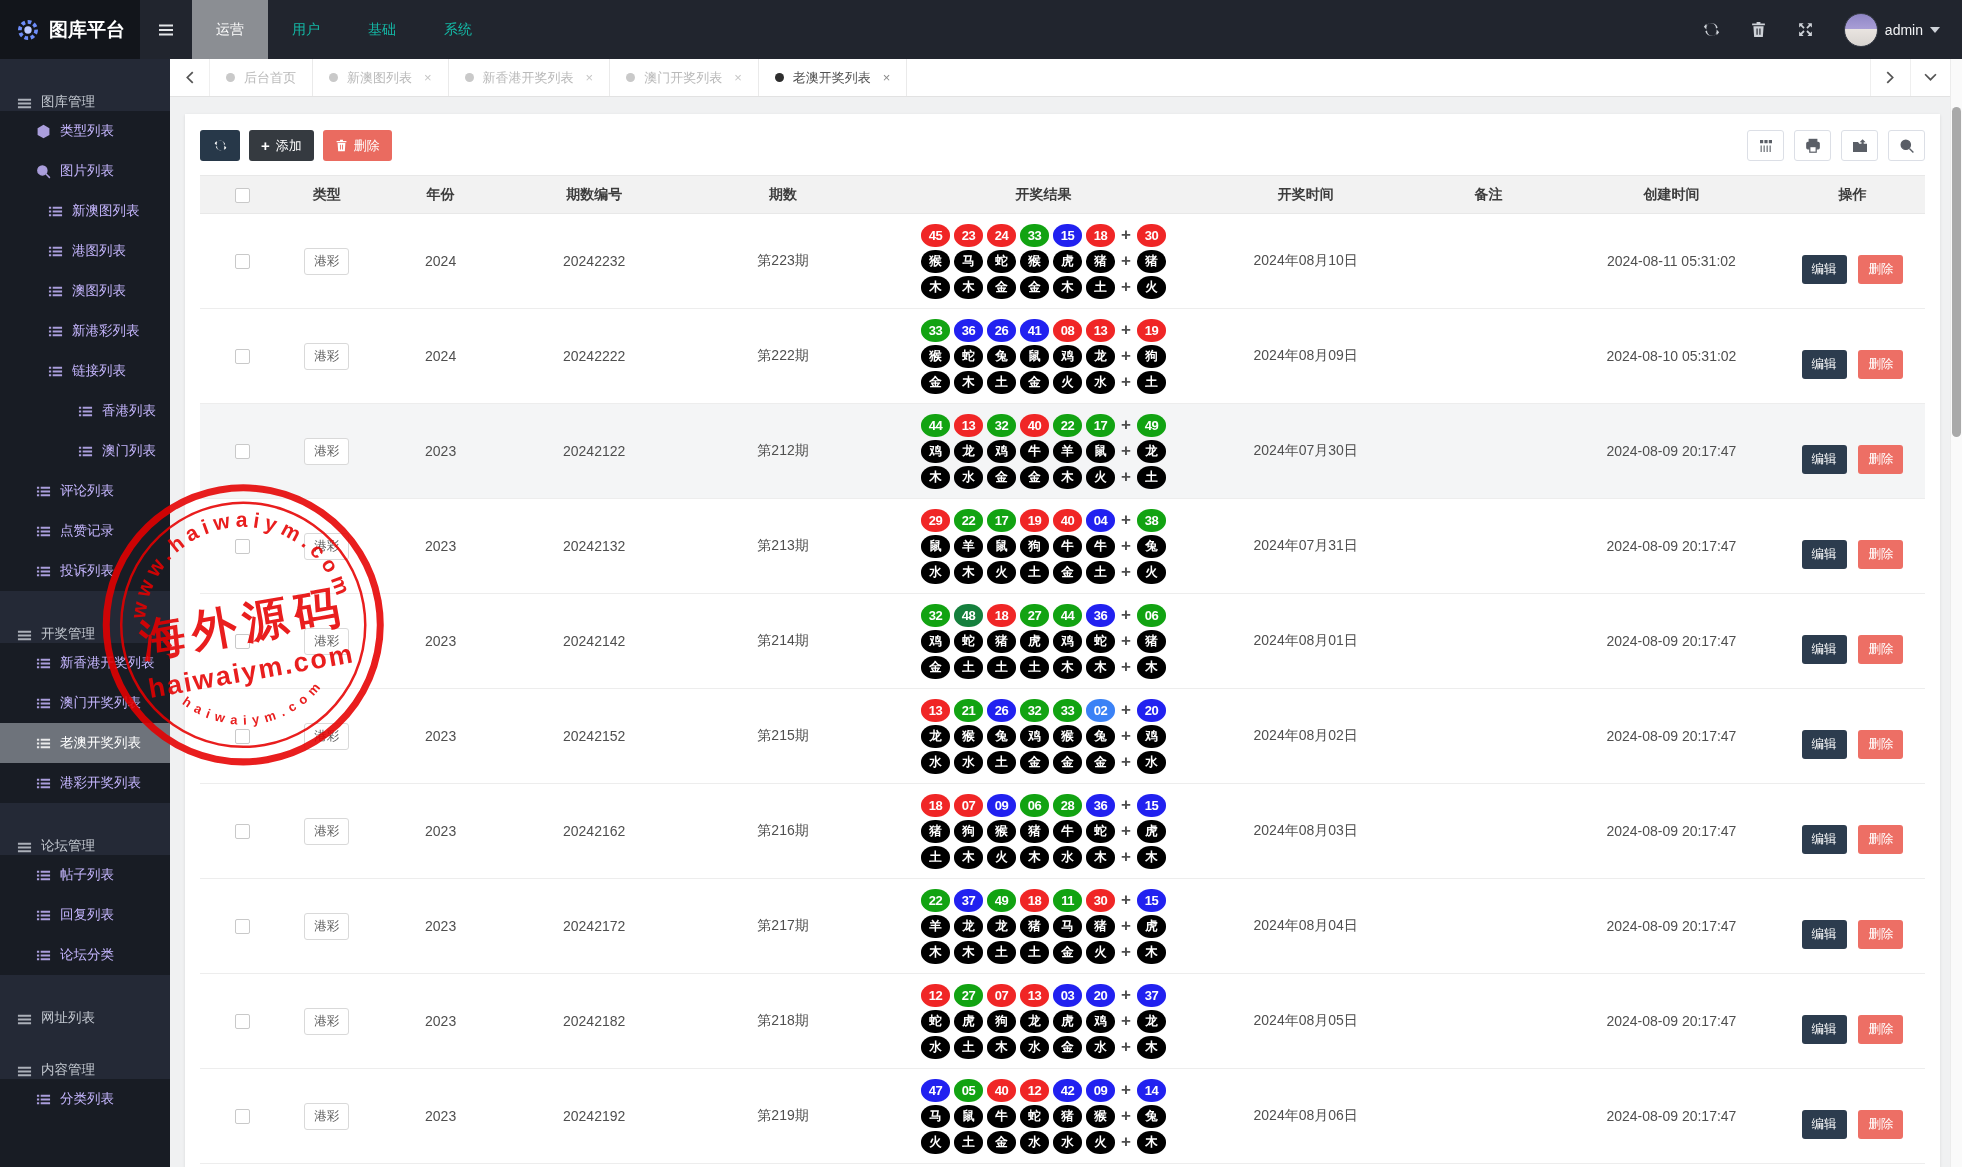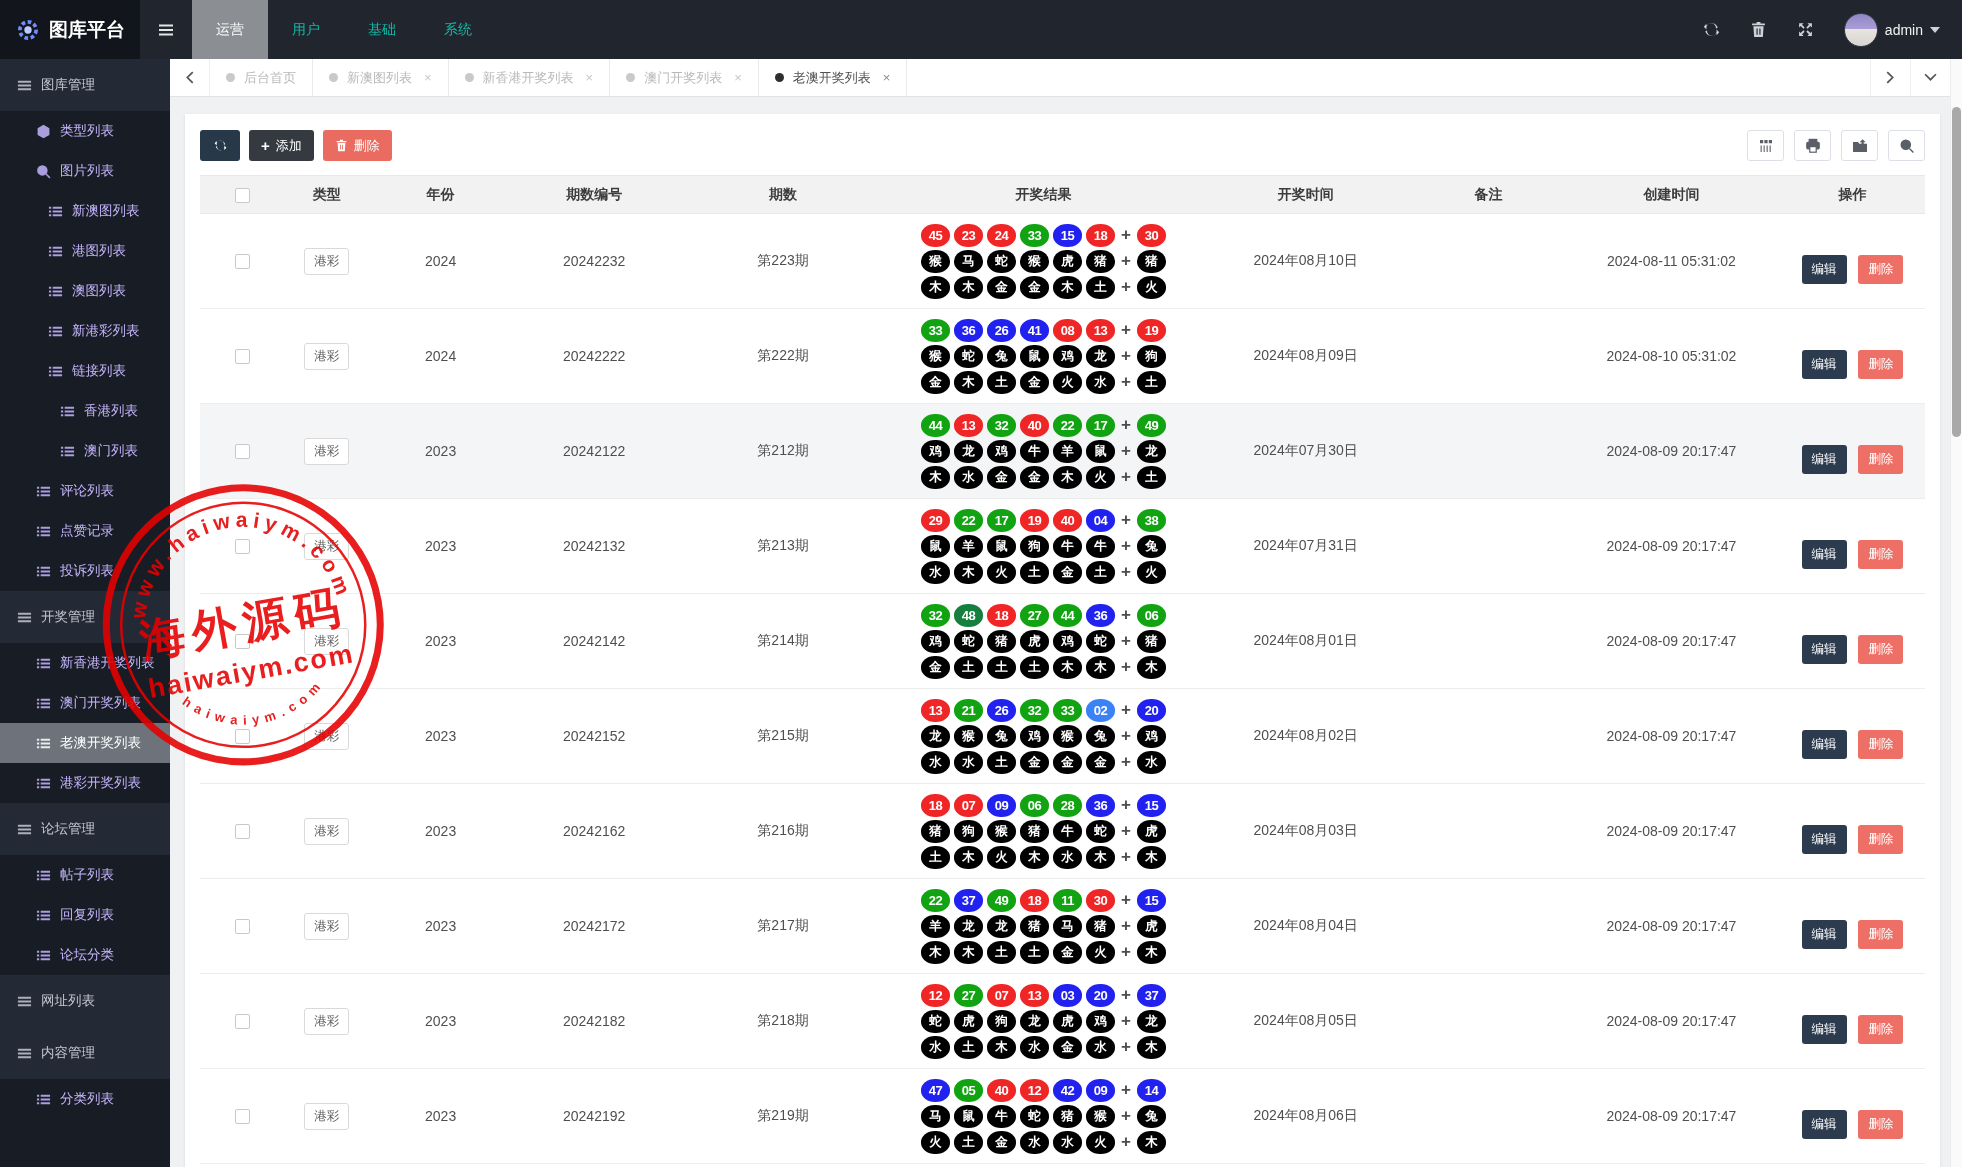--- a/index.html
+++ b/index.html
@@ -45,28 +45,28 @@
   .tab .tab-close { margin-left:12px; color:#c6c6c6; font-size:13px; }
   .tab.active { color:#515151; }
   .tab.active .dot { background:#2e2e2e; }
   .tab.active .tab-close { color:#8a8a8a; }
 
   
   .sidebar { position:absolute; left:0; top:59px; bottom:0; width:170px;
     background:#181c24; z-index:25; }
   .side-item { display:flex; align-items:center; height:40px; color:#c4b5fd;
     font-size:13.5px; cursor:pointer; }
-  .side-item.group { height:52px; background:#242936; color:#c3c8d0; }
+  .side-item.group { height:52px; background:#242936; color:#c3c8d0;align-items:flex-end; }
   .side-item.active { background:#6e737b; color:#fff; }
   .side-item .icon { width:15px; height:15px; margin-right:9px; flex:none; opacity:.85; }
   .side-item .icon svg { width:100%; height:100%; fill:currentColor; }
   .lvl0 { padding-left:17px; }
   .lvl1 { padding-left:36px; }
   .lvl2 { padding-left:48px; }
-  .lvl3 { padding-left:60px; }
+  .lvl3 { padding-left:78px; }
 
   
   .content { position:absolute; left:170px; top:97px; right:12px; bottom:0; background:#f0f1f2; }
   .card { position:absolute; left:15px; right:10px; top:17px; bottom:-20px;
     background:#fff; box-shadow:0 1px 3px rgba(0,0,0,.1); }
   .toolbar { display:flex; align-items:center; padding:16px 15px 14px 15px; }
   .btn { display:inline-flex; align-items:center; gap:6px; height:31px; border-radius:3px;
     color:#fff; font-size:13px; padding:0 12px; cursor:pointer; border:none; }
   .btn svg { width:13px; height:13px; fill:currentColor; }
   .btn-refresh { background:#273849; width:40px; justify-content:center; padding:0; }

